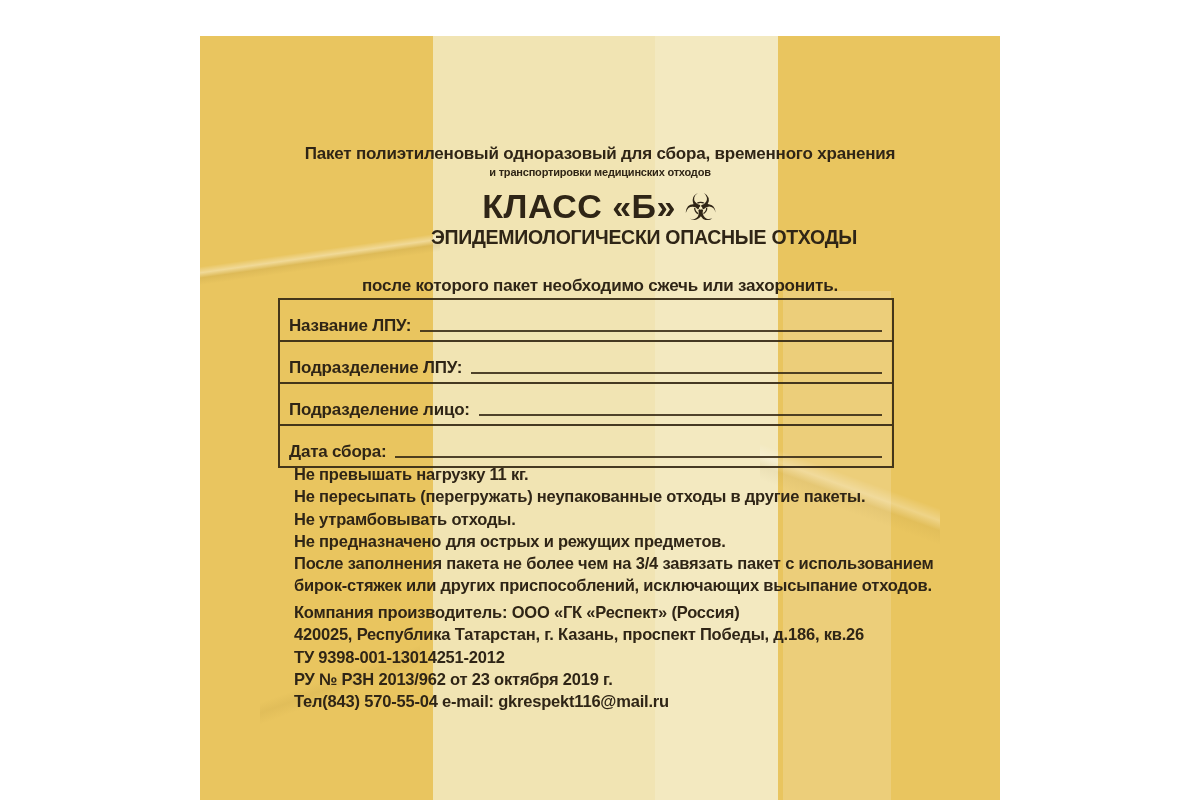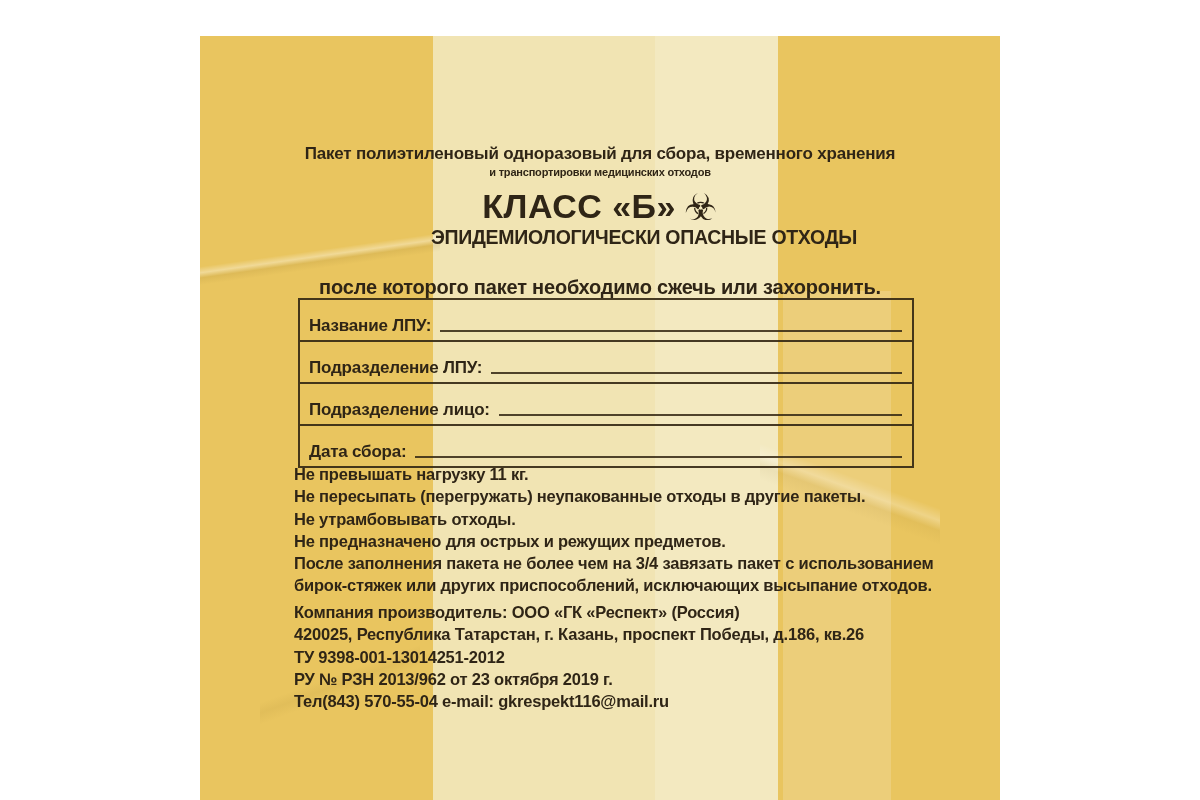--- a/index.html
+++ b/index.html
@@ -55,24 +55,24 @@
   .intro-1 { top: 108px; font-size: 17px; letter-spacing: -0.2px; }
   .intro-2 { top: 130px; font-size: 11px; letter-spacing: -0.2px; }
   .class-row { top: 148px; font-size: 34px; letter-spacing: 0.5px; }
   .class-row .bio {
     font-family: "DejaVu Sans", sans-serif;
     font-size: 37px; font-weight: bold;
     position: relative; top: 2px; margin-left: 8px;
   }
   .subtitle { top: 190px; font-size: 19.5px; letter-spacing: -0.3px; padding-left: 44px; }
   .note-1 { top: 218px; font-size: 16.5px; letter-spacing: -0.2px; }
-  .note-2 { top: 240px; font-size: 20px; letter-spacing: -0.2px; }
+  .note-2 { top: 240px; font-size: 17px; letter-spacing: -0.2px; }
   
   .form-table {
-    position: absolute; left: 98px; top: 262px;
+    position: absolute; left: 78px; top: 262px;
     width: 612px;
     border: 2px solid rgba(50,38,18,0.9);
   }
   .form-row {
     height: 36px;
     display: flex; align-items: flex-end;
     padding: 0 10px 4px 9px;
     border-bottom: 2px solid rgba(50,38,18,0.9);
   }
   .form-row:last-child { border-bottom: none; }

